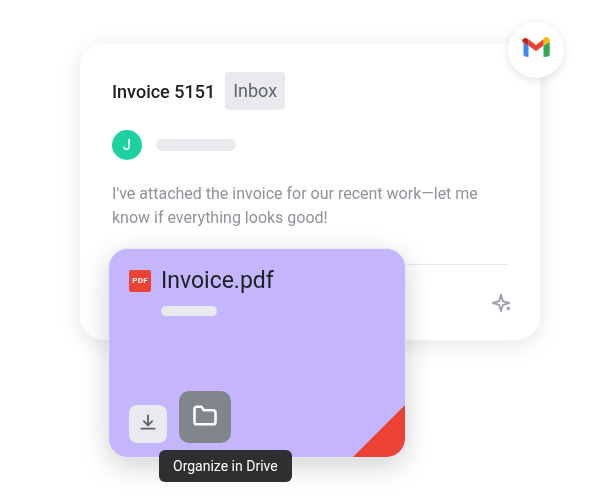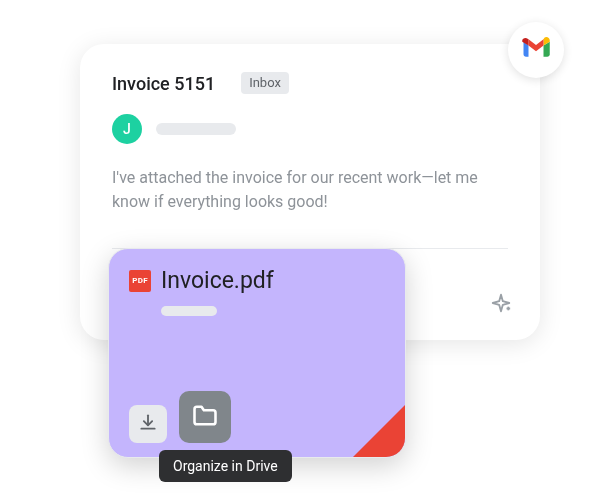--- a/index.html
+++ b/index.html
@@ -31,33 +31,33 @@
     background: #ffffff;
     border-radius: 50%;
     box-shadow: 0 2px 10px rgba(0,0,0,0.12);
     display: flex;
     align-items: center;
     justify-content: center;
   }
   .subject-row {
     display: flex;
     align-items: center;
-    gap: 26px;
+    gap: 10px;
     margin-bottom: 20px;
   }
   .subject {
     font-size: 18px;
     font-weight: 500;
     color: #202124;
   }
   .inbox-chip {
     background: #e8eaed;
     color: #5f6368;
-    font-size: 13px;
-    padding: 2px 8px;
+    font-size: 18px;
+    padding: 10px 8px;
     border-radius: 4px;
     line-height: 18px;
   }
   .sender-row {
     display: flex;
     align-items: center;
     gap: 14px;
     margin-bottom: 22px;
   }
   .avatar {

